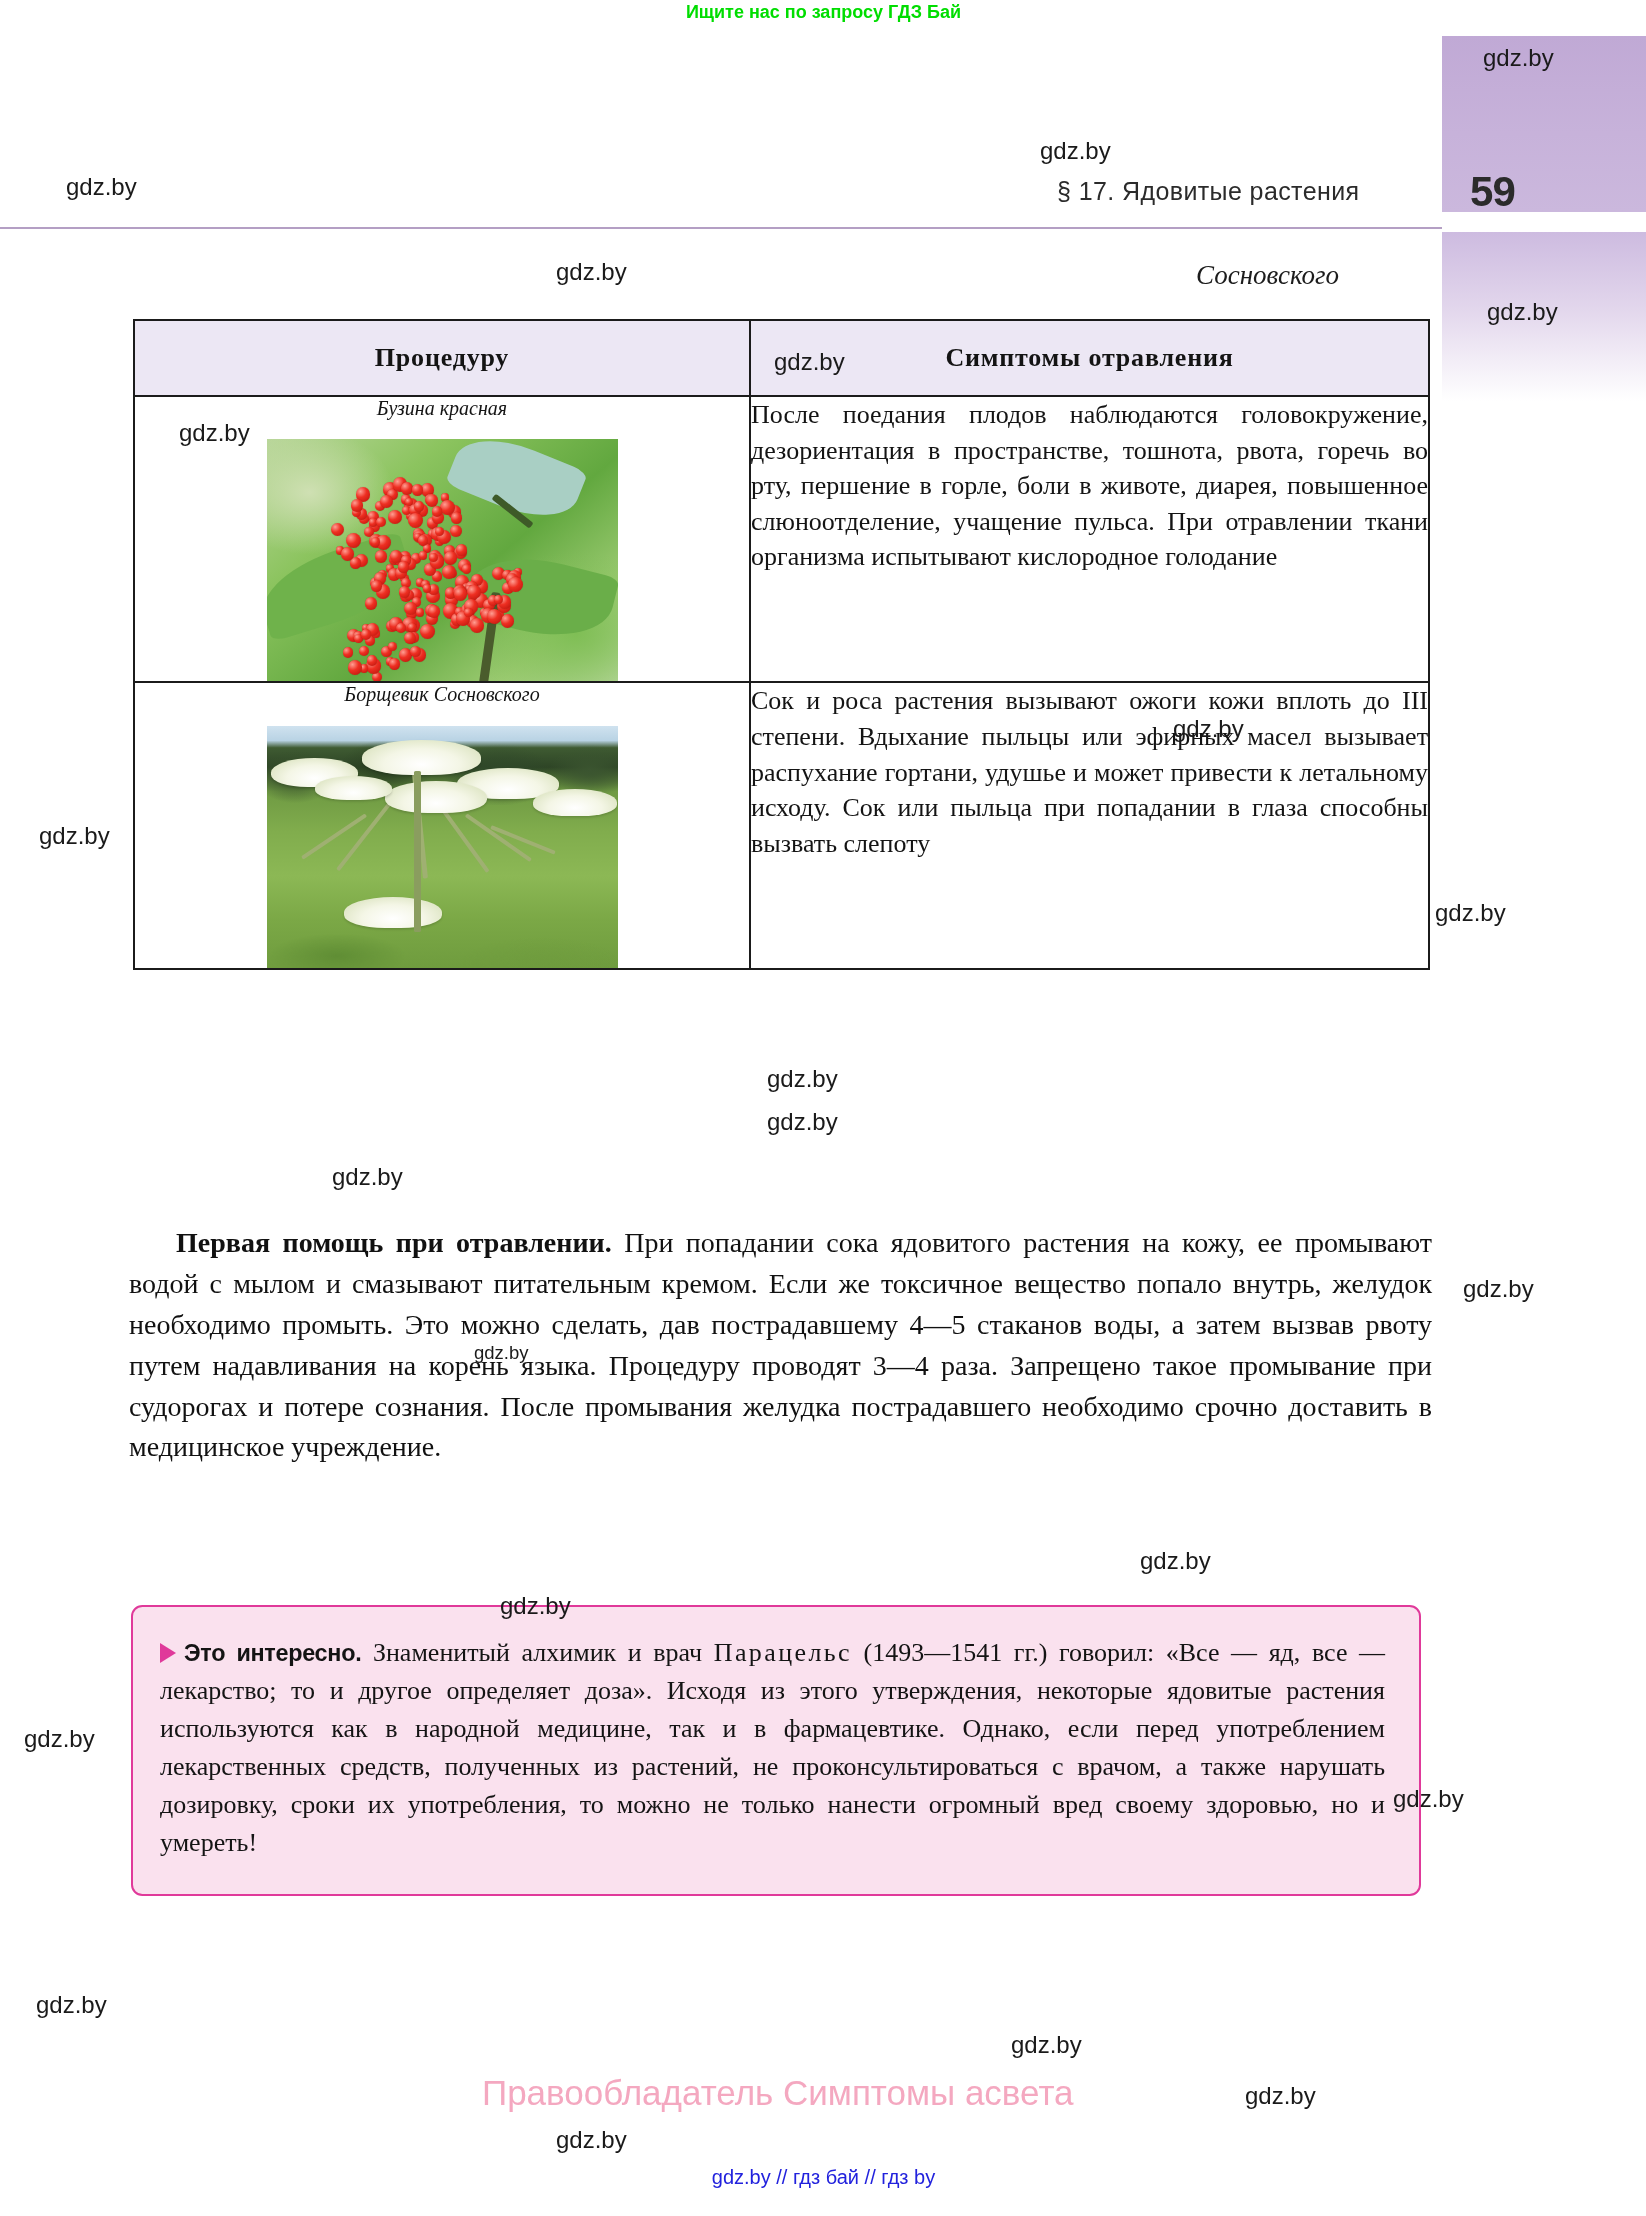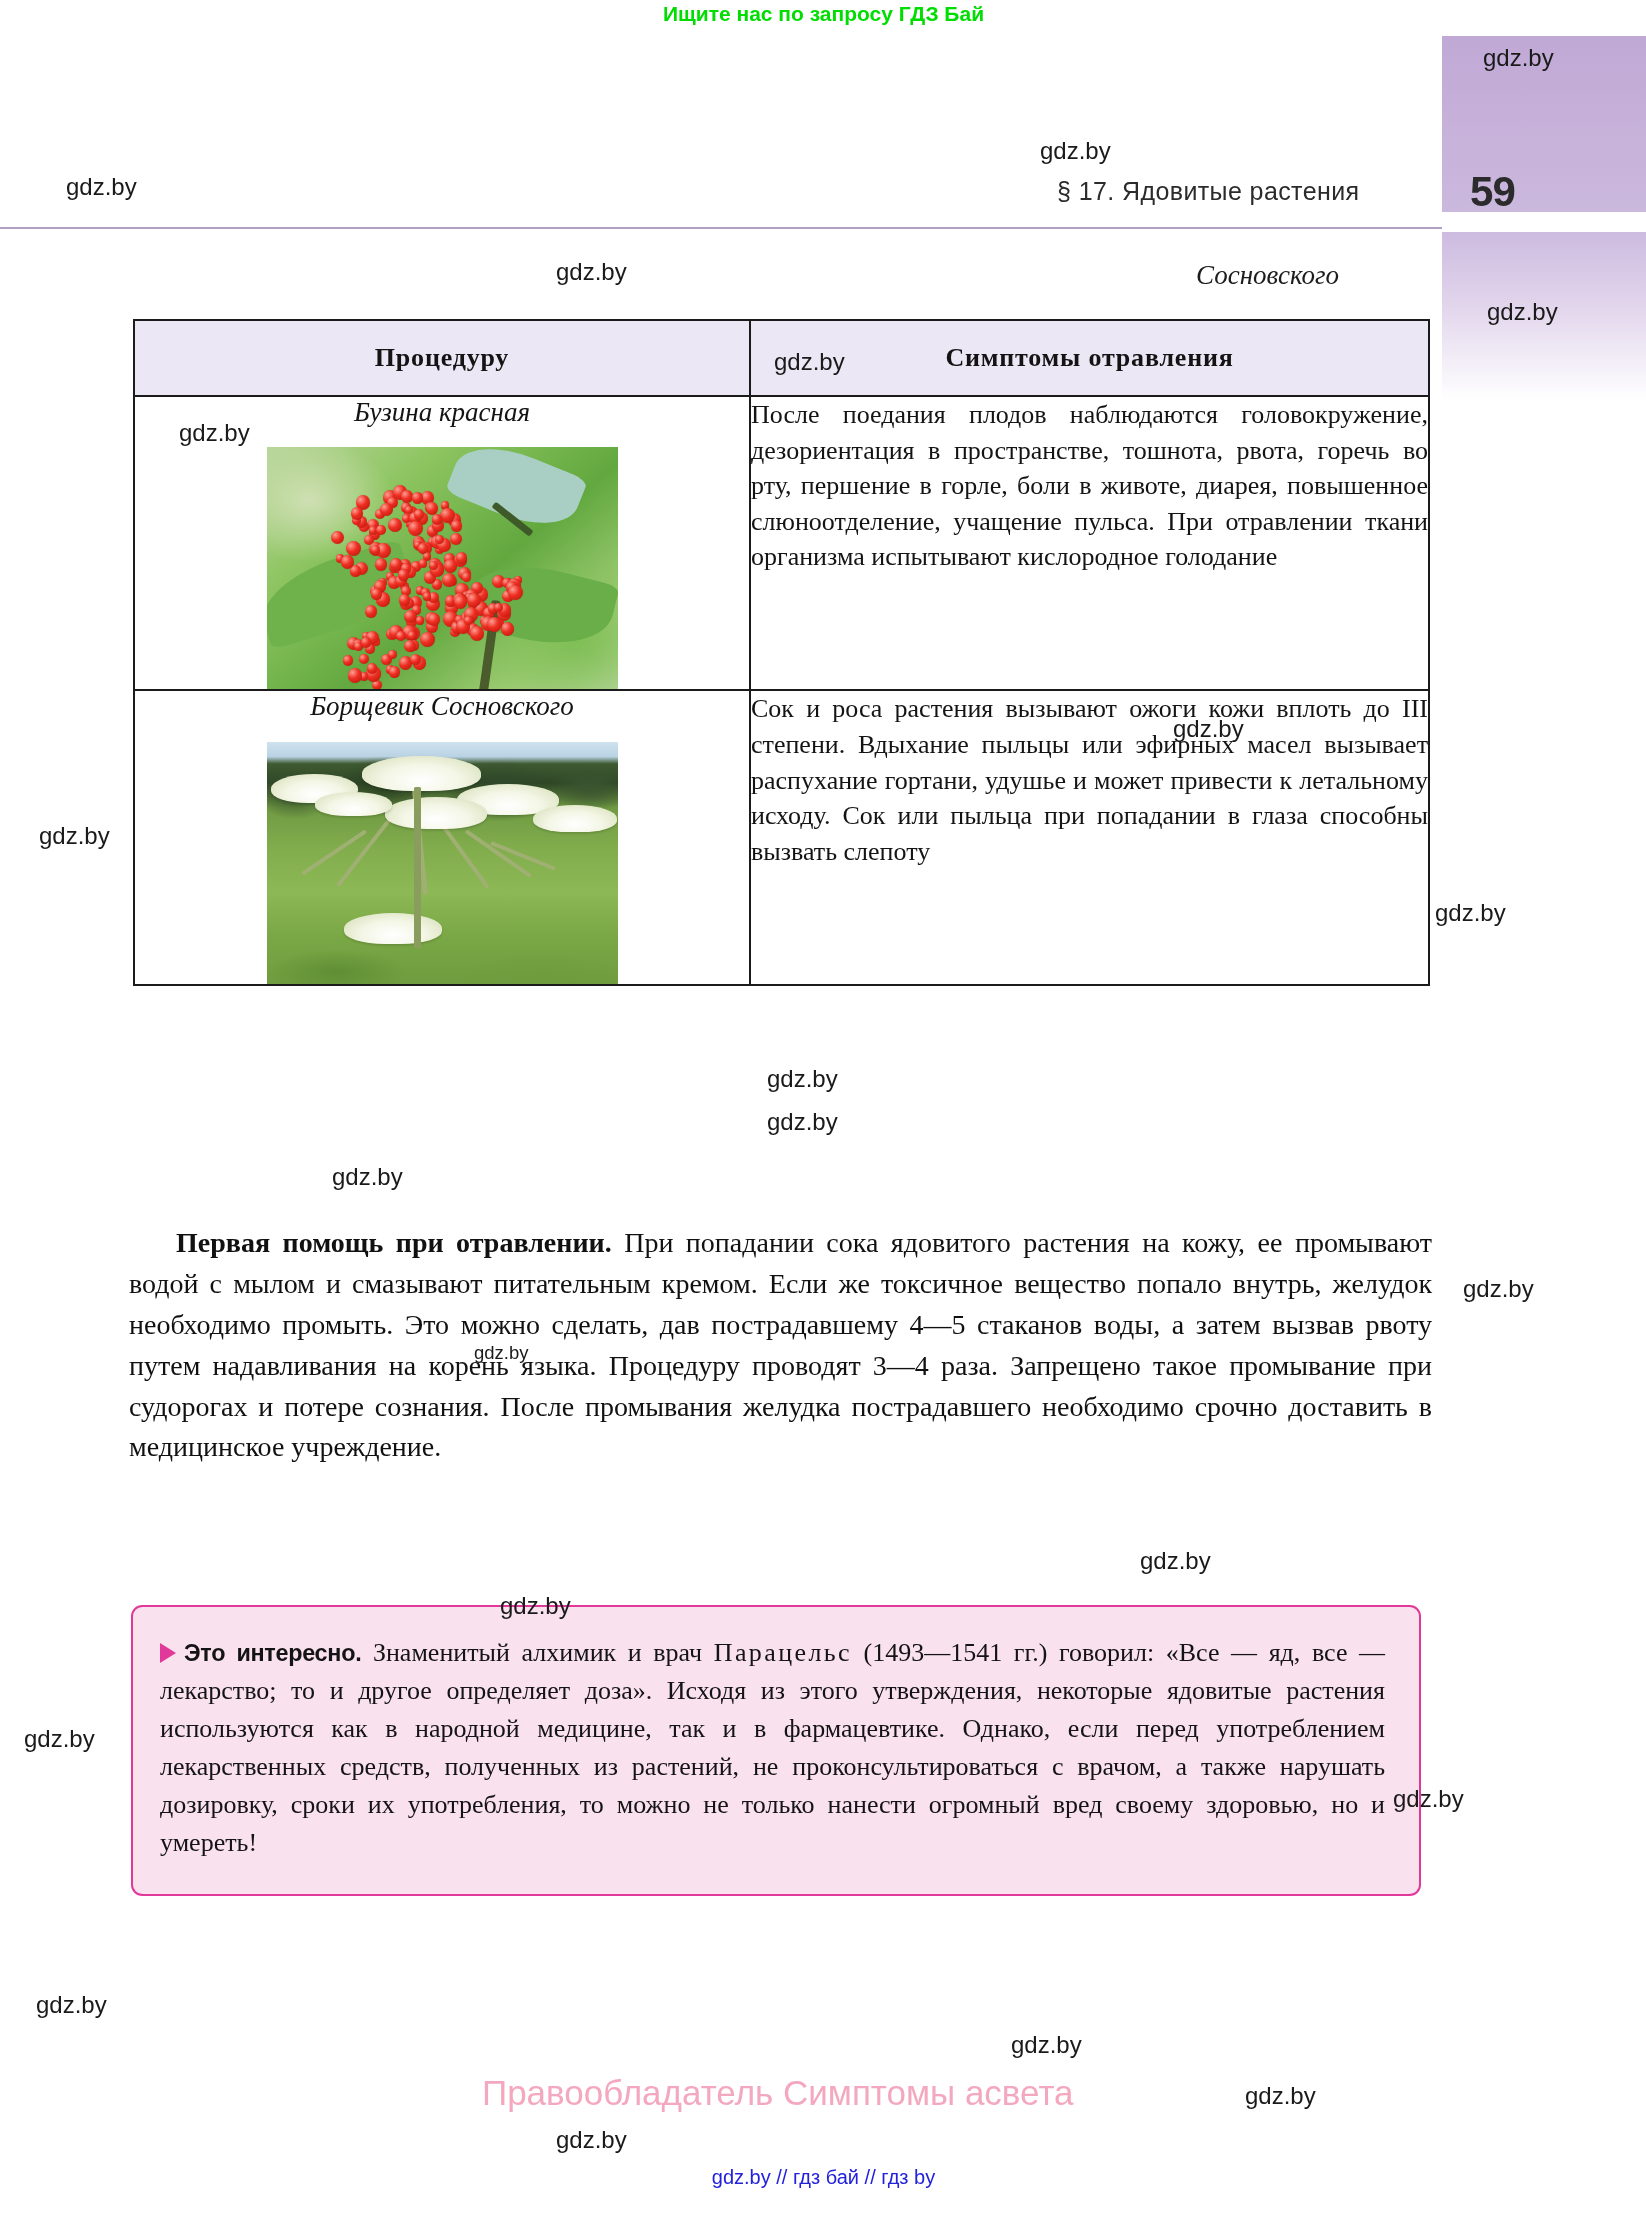--- a/index.html
+++ b/index.html
@@ -16,21 +16,21 @@
   }
 
   
   .promo-banner {
     position: absolute;
     top: 1.6px;
     left: 0;
     width: 1647px;
     text-align: center;
     font-family: "Liberation Sans", sans-serif;
-    font-size: 21px;
+    font-size: 18px;
     font-weight: bold;
     color: #00dd00;
     letter-spacing: 0px;
   }
 
   
   .tab-block-top {
     position: absolute;
     left: 1442px;
     top: 36px;
@@ -117,21 +117,21 @@
   .col-plant { width: 614px; }
   .col-symptoms { width: 677px; }
 
   .plant-cell {
     text-align: center;
     padding: 21px 8px 22.6px 8px;
   }
   .plant-name {
     font-family: "Liberation Serif", serif;
     font-style: italic;
-    font-size: 27px;
+    font-size: 20px;
     color: #141414;
     margin-bottom: 19.3px;
     white-space: nowrap;
   }
 
   .symptom-cell {
     padding: 19.3px 24px 16px 26px;
     font-family: "Liberation Serif", serif;
     font-size: 26px;
     line-height: 1.37;

